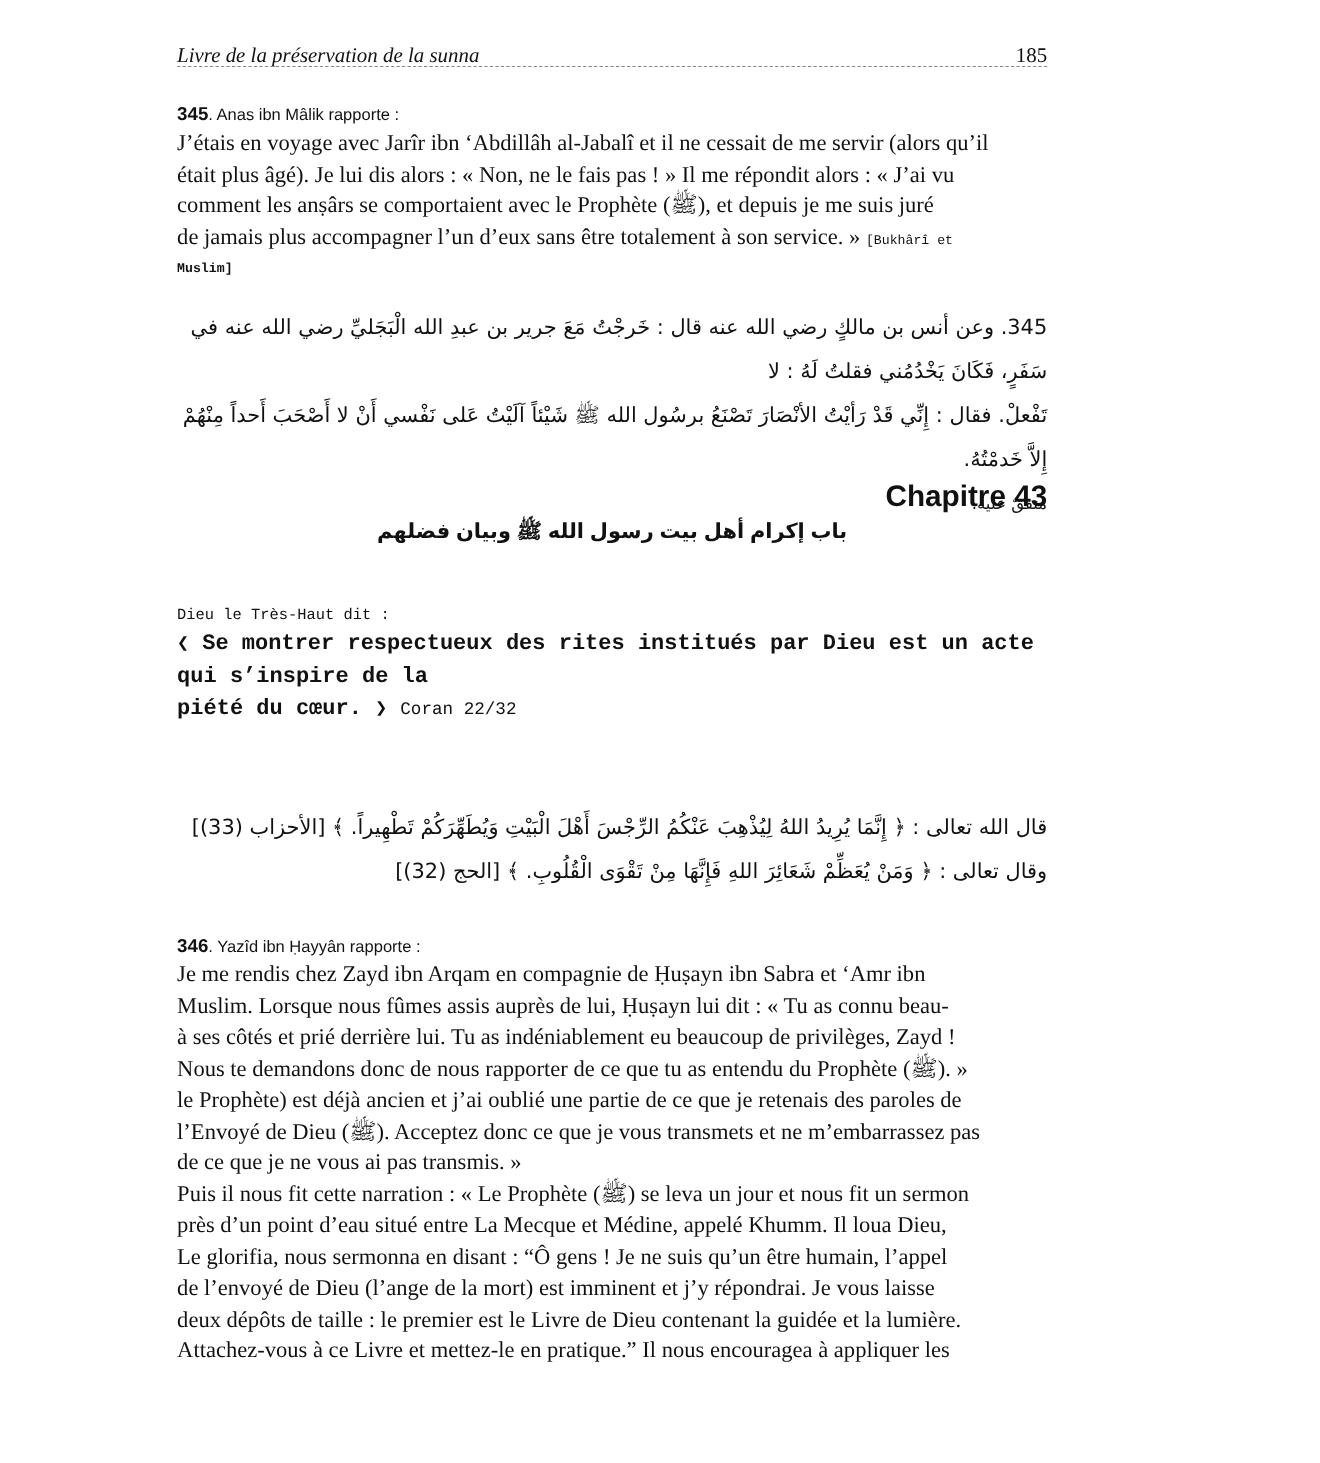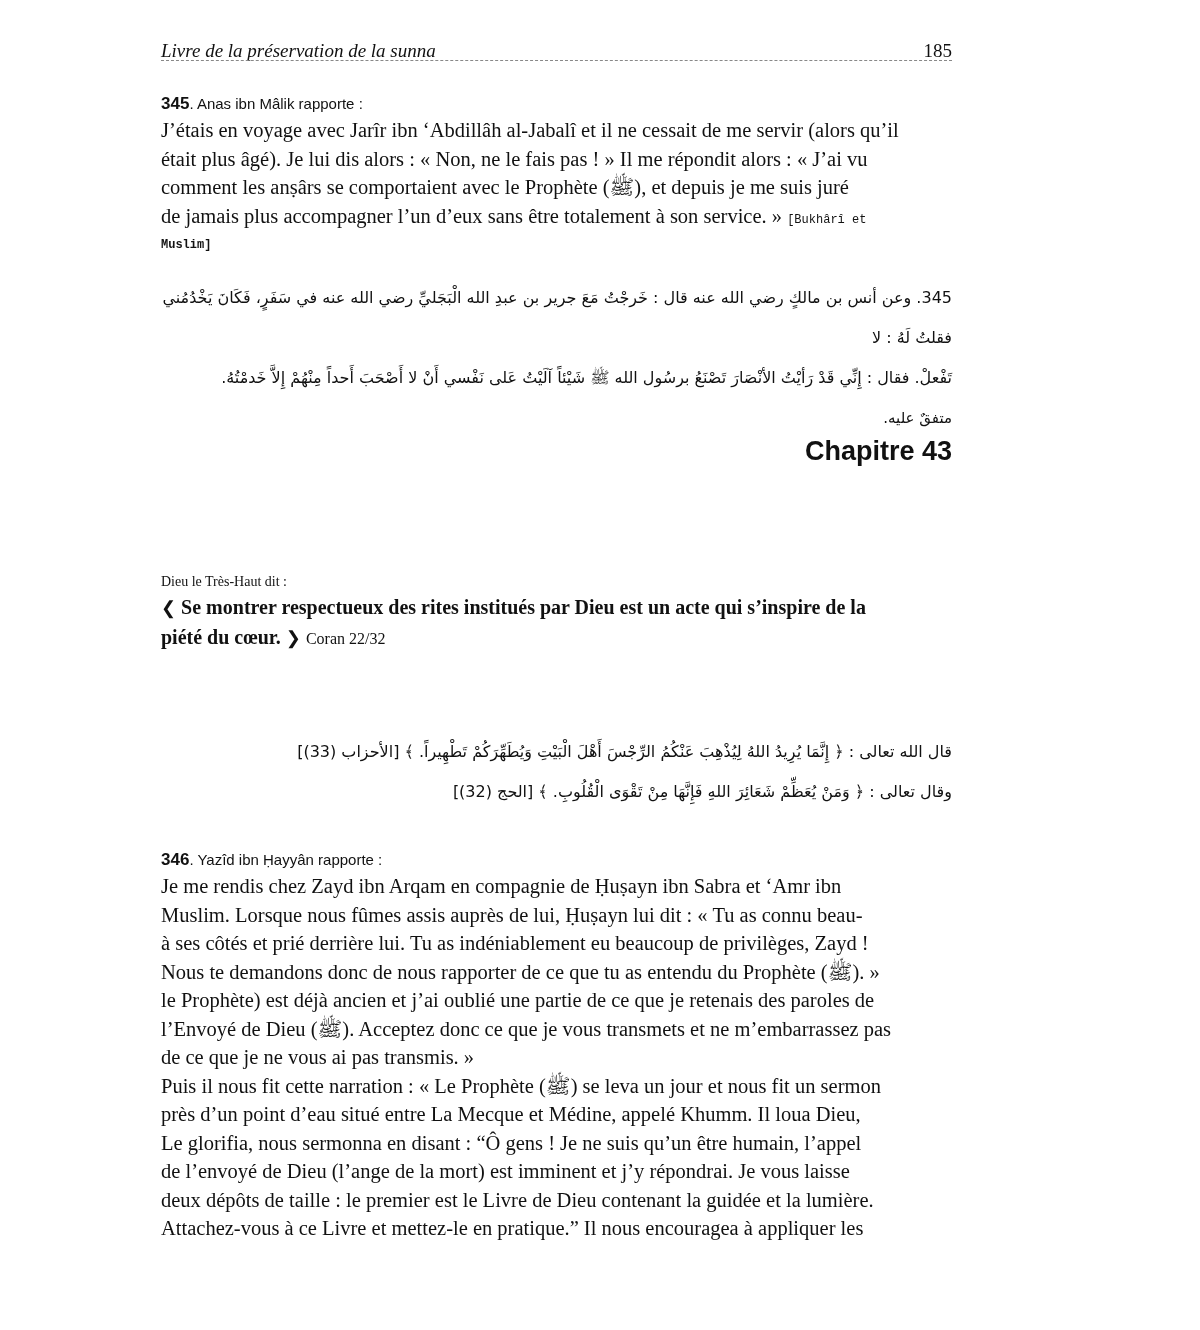--- a/index.html
+++ b/index.html
@@ -14,21 +14,21 @@
   .page-num { font-size: 19px; }
   .head-rule { position: absolute; top: 60px; left: 0; width: 791px; border-top: 1px dashed #888; }
 
   .hadith-head { font-size: 15px; }
   .hadith-head .num { font-weight: bold; font-size: 17px; }
   .body-text { font-size: 20.5px; line-height: 28.5px; text-align: justify; }
   .source { font-size: 12px; font-family: Liberation Mono, monospace; }
   .source-bold { font-weight: bold; }
 
   .block { position: absolute; left: 0; width: 791px; }
-  .ar-line { font-size: 16px; line-height: 40px; }
+  .ar-line { font-size: 19px; line-height: 40px; }
   .chap-num { font-size: 27px; font-weight: bold; text-align: right; }
   .chap-title { font-size: 22px; font-weight: bold; text-align: center; }
   .chap-ar { font-size: 19px; font-weight: bold; text-align: center; direction: rtl; }
 
   .intro { font-size: 14px; }
   .verse { font-size: 20px; line-height: 29px; font-weight: bold; }
   .verse .ref { font-weight: normal; font-size: 16px; }
   .orn { font-weight: normal; font-size: 18px; }
 </style>
 </head>
@@ -56,23 +56,24 @@
   </div>
 
   <div class="block arabic" style="top:278px;">
     <div class="ar-line">345. وعن أنس بن مالكٍ رضي الله عنه قال : خَرجْتُ مَعَ جرير بن عبدِ الله الْبَجَليِّ رضي الله عنه في سَفَرٍ، فَكَانَ يَخْدُمُني فقلتُ لَهُ : لا</div>
     <div class="ar-line">تَفْعلْ. فقال : إِنِّي قَدْ رَأيْتُ الأنْصَارَ تَصْنَعُ برسُول الله ﷺ شَيْئاً آلَيْتُ عَلى نَفْسي أَنْ لا أَصْحَبَ أَحداً مِنْهُمْ إِلاَّ خَدمْتُهُ.</div>
     <div class="ar-line" style="font-size:15px;">متفقٌ عليه.</div>
   </div>
 
   <div class="block sans" style="top:436px;">
     <div class="chap-num">Chapitre 43</div>
+    <div class="chap-ar" style="margin-top:4px;">باب إكرام أهل بيت رسول الله ﷺ وبيان فضلهم</div>
   </div>
 
-  <div class="block serif" style="top:574px;">
+  <div class="block serif" style="top:552px;font-family:Liberation Mono, monospace;">
     <div class="intro">Dieu le Très-Haut dit :</div>
     <div class="verse" style="margin-top:3px;">
       <div><span class="orn">❮</span> <span>Se montrer respectueux des rites institués par Dieu est un acte qui s’inspire de la</span></div>
       <div><span>piété du cœur.</span> <span class="orn">❯</span> <span class="ref">Coran 22/32</span></div>
     </div>
   </div>
 
   <div class="block arabic" style="top:732px;">
     <div class="ar-line">قال الله تعالى : ﴿ إِنَّمَا يُرِيدُ اللهُ لِيُذْهِبَ عَنْكُمُ الرِّجْسَ أَهْلَ الْبَيْتِ وَيُطَهِّرَكُمْ تَطْهِيراً. ﴾ [الأحزاب (33)]</div>
     <div class="ar-line">وقال تعالى : ﴿ وَمَنْ يُعَظِّمْ شَعَائِرَ اللهِ فَإِنَّهَا مِنْ تَقْوَى الْقُلُوبِ. ﴾ [الحج (32)]</div>

